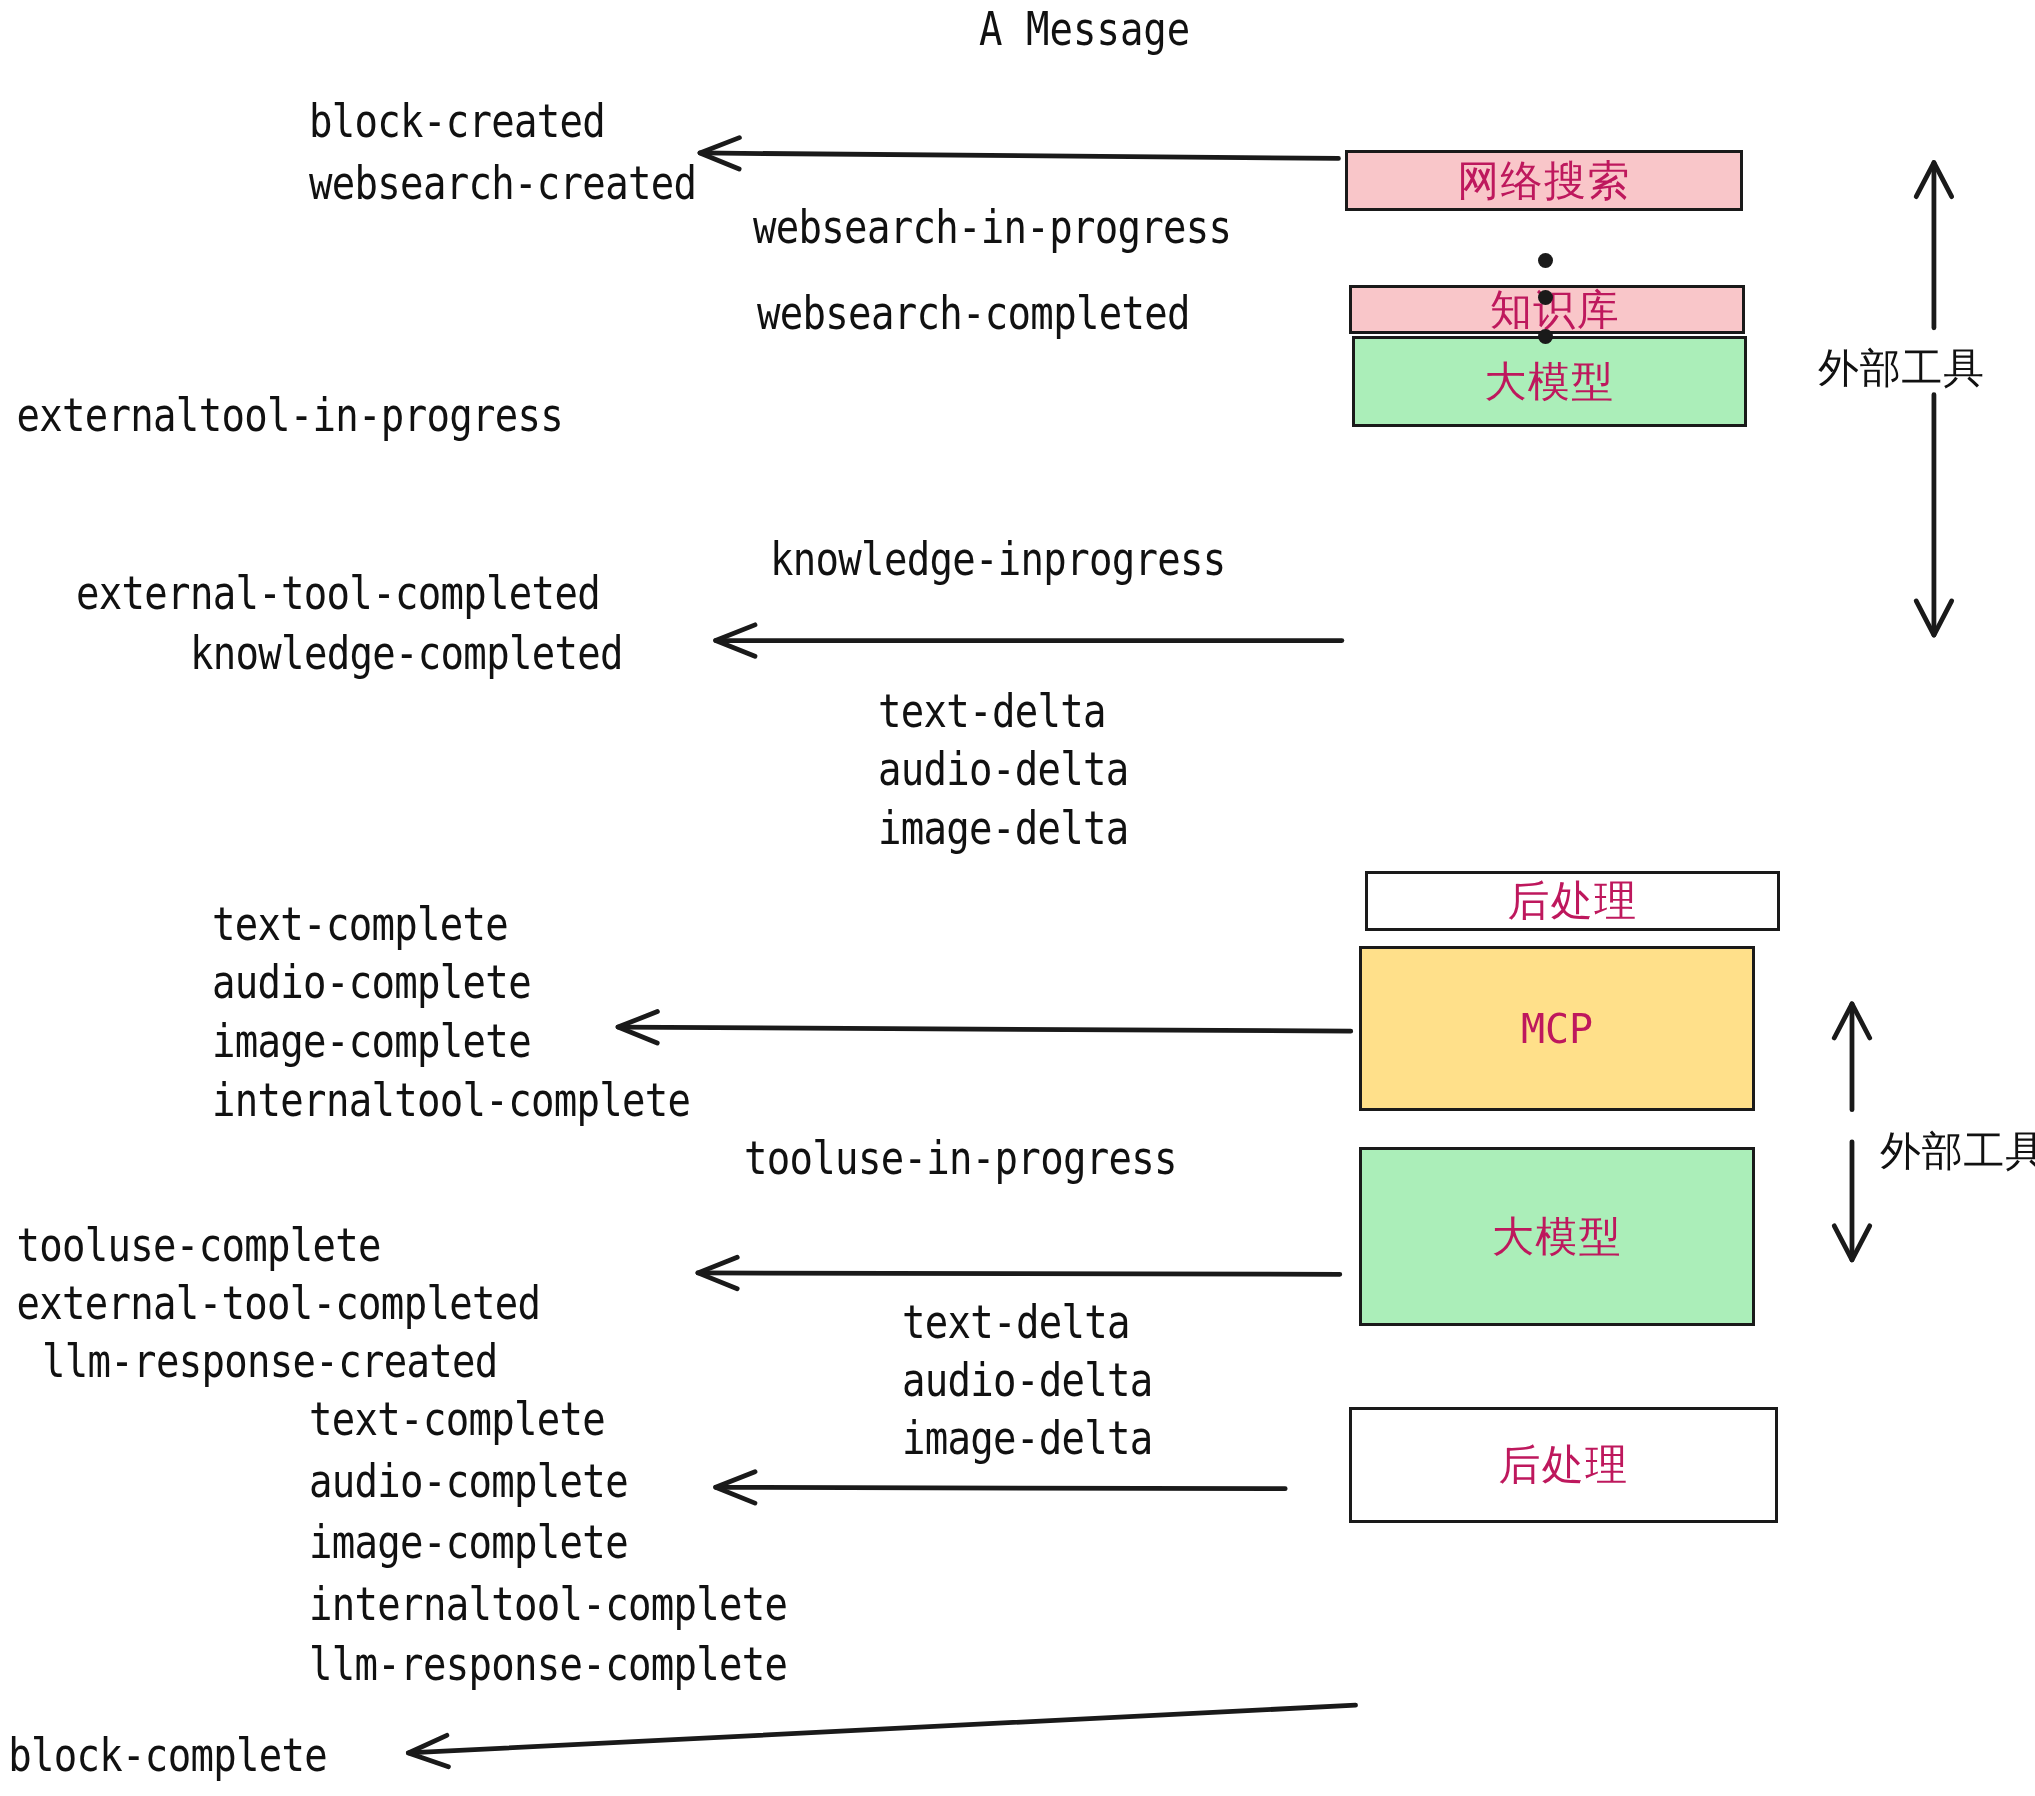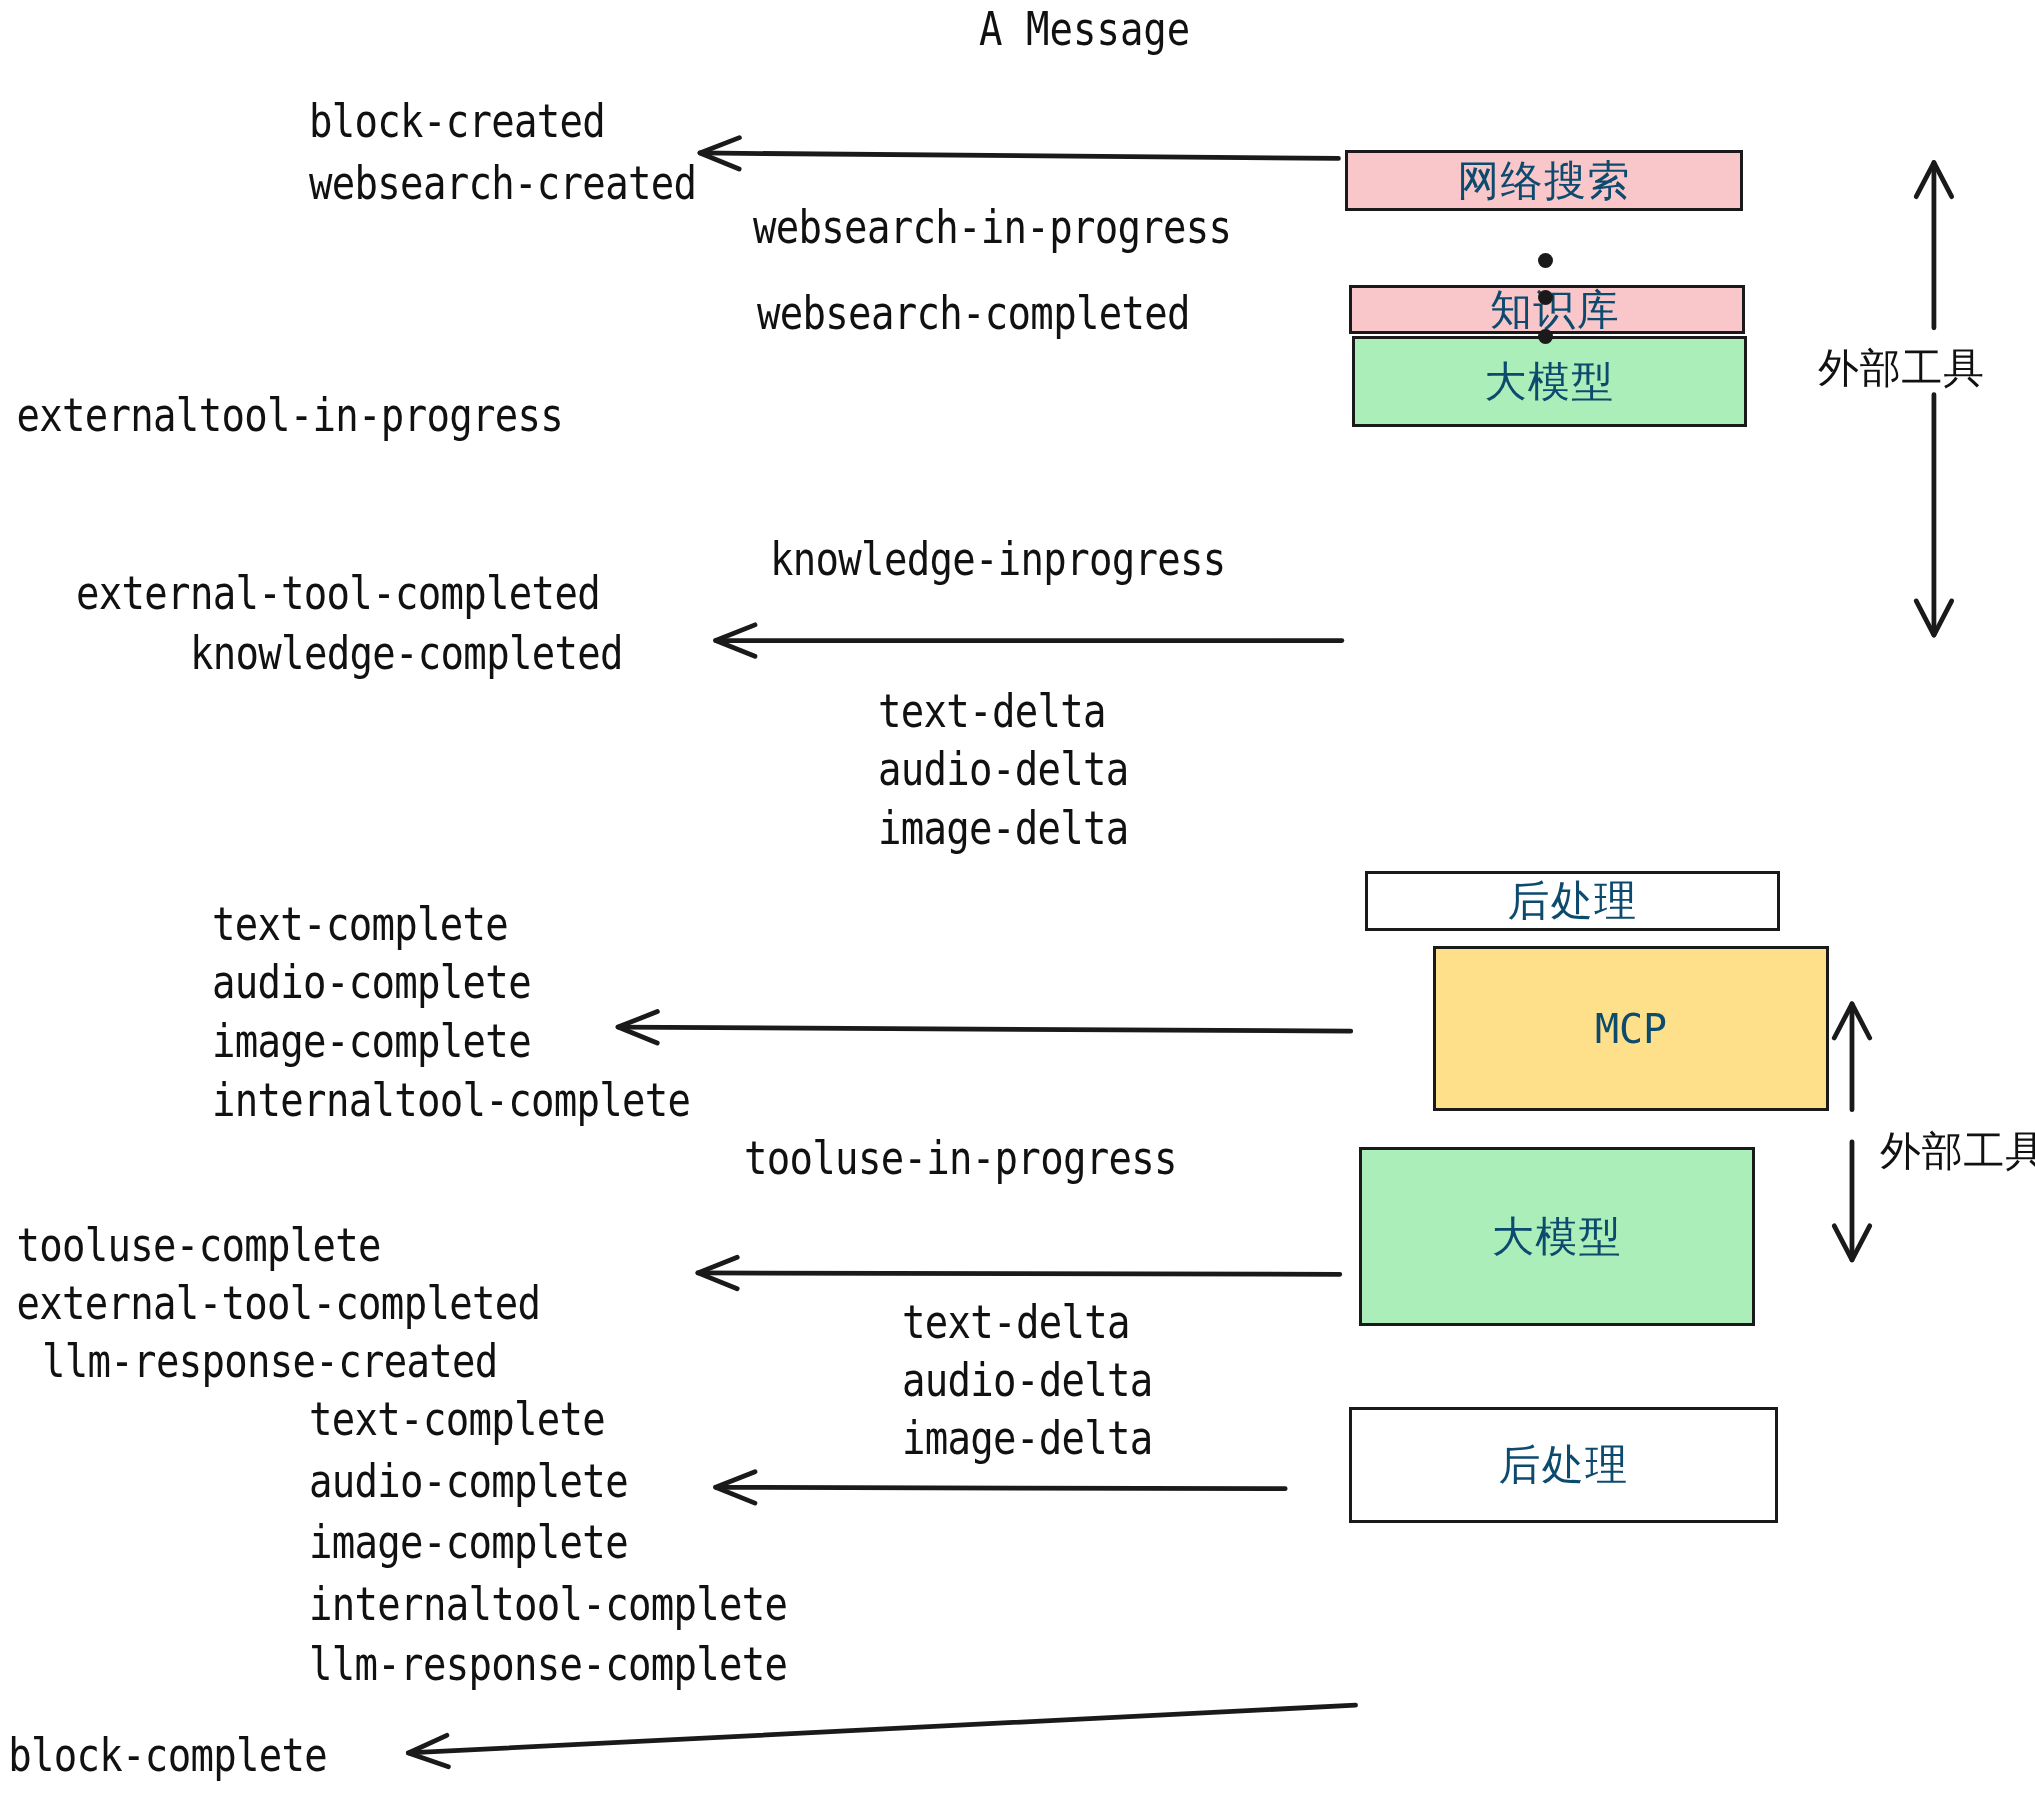--- a/index.html
+++ b/index.html
@@ -36,21 +36,21 @@
     transform: scaleY(1.18);
     transform-origin: left center;
   }
   .node {
     position: absolute;
     box-sizing: border-box;
     border: 3.4px solid #1a1a1a;
     display: flex;
     align-items: center;
     justify-content: center;
-    color: #0c4a6e;
+    color: #be185d;
     font-family: "DejaVu Sans", "Liberation Sans", sans-serif;
     font-size: 42px;
     letter-spacing: 1.4px;
   }
   .node.mono {
     font-family: "DejaVu Sans Mono", "Liberation Mono", monospace;
     font-size: 40px;
     letter-spacing: 0;
     transform: none;
   }
@@ -168,21 +168,21 @@
       </div>
       <div class="node" style="left: 1349px; top: 285px; width: 396px; height: 49px; background: rgb(249, 198, 201); padding-left: 16px;">
         <span>知识库</span>
       </div>
       <div class="node" style="left: 1352px; top: 336px; width: 395px; height: 91px; background: rgb(171, 238, 185);">
         <span>大模型</span>
       </div>
       <div class="node" style="left: 1365px; top: 871px; width: 415px; height: 60px; background: rgb(255, 255, 255);">
         <span>后处理</span>
       </div>
-      <div class="node mono" style="left: 1433px; top: 946px; width: 396px; height: 165px; background: rgb(255, 224, 138);">
+      <div class="node mono" style="left: 1359px; top: 946px; width: 396px; height: 165px; background: rgb(255, 224, 138);">
         <span>MCP</span>
       </div>
       <div class="node" style="left: 1359px; top: 1147px; width: 396px; height: 179px; background: rgb(171, 238, 185);">
         <span>大模型</span>
       </div>
       <div class="node" style="left: 1349px; top: 1407px; width: 429px; height: 116px; background: rgb(255, 255, 255);">
         <span>后处理</span>
       </div>
     </div>
 

